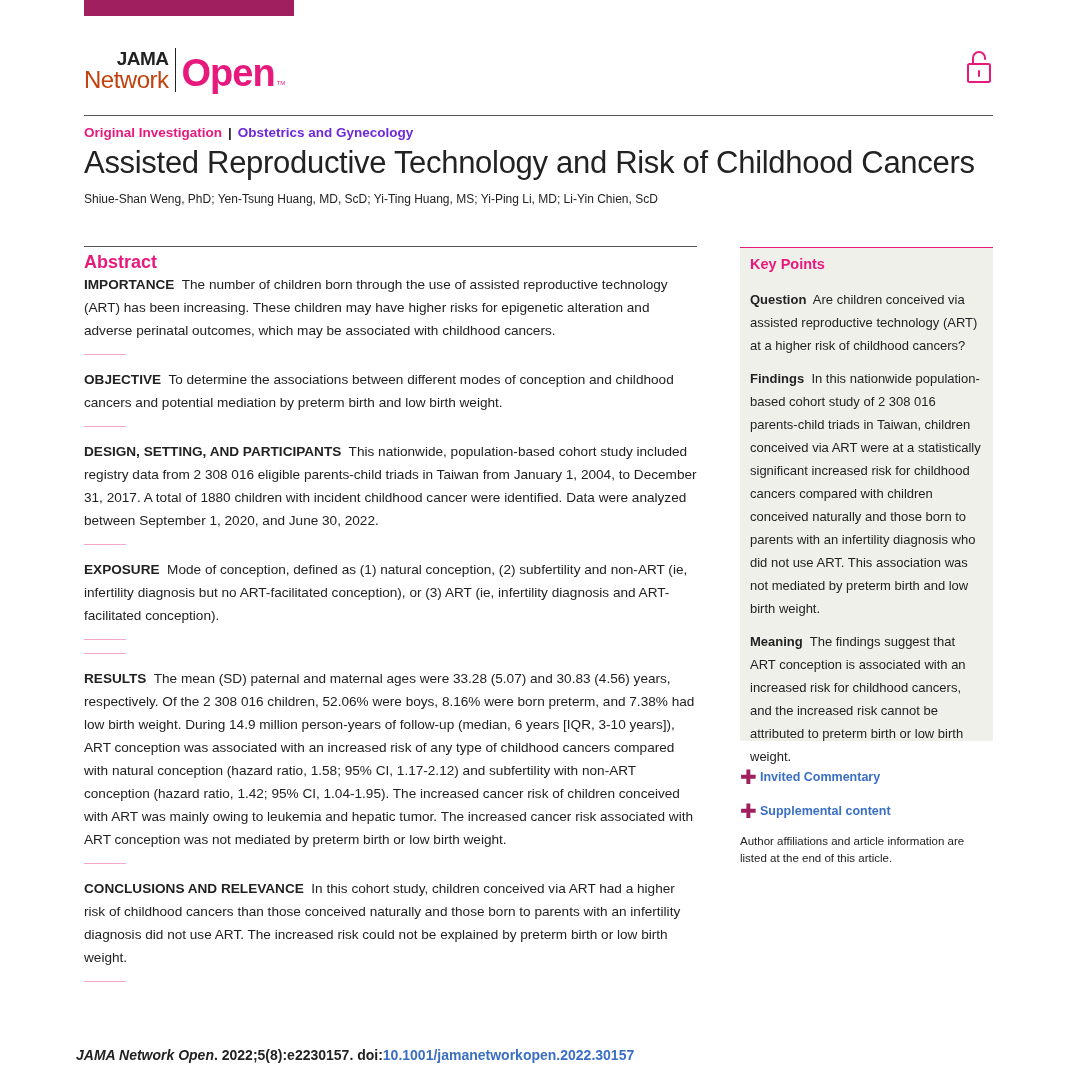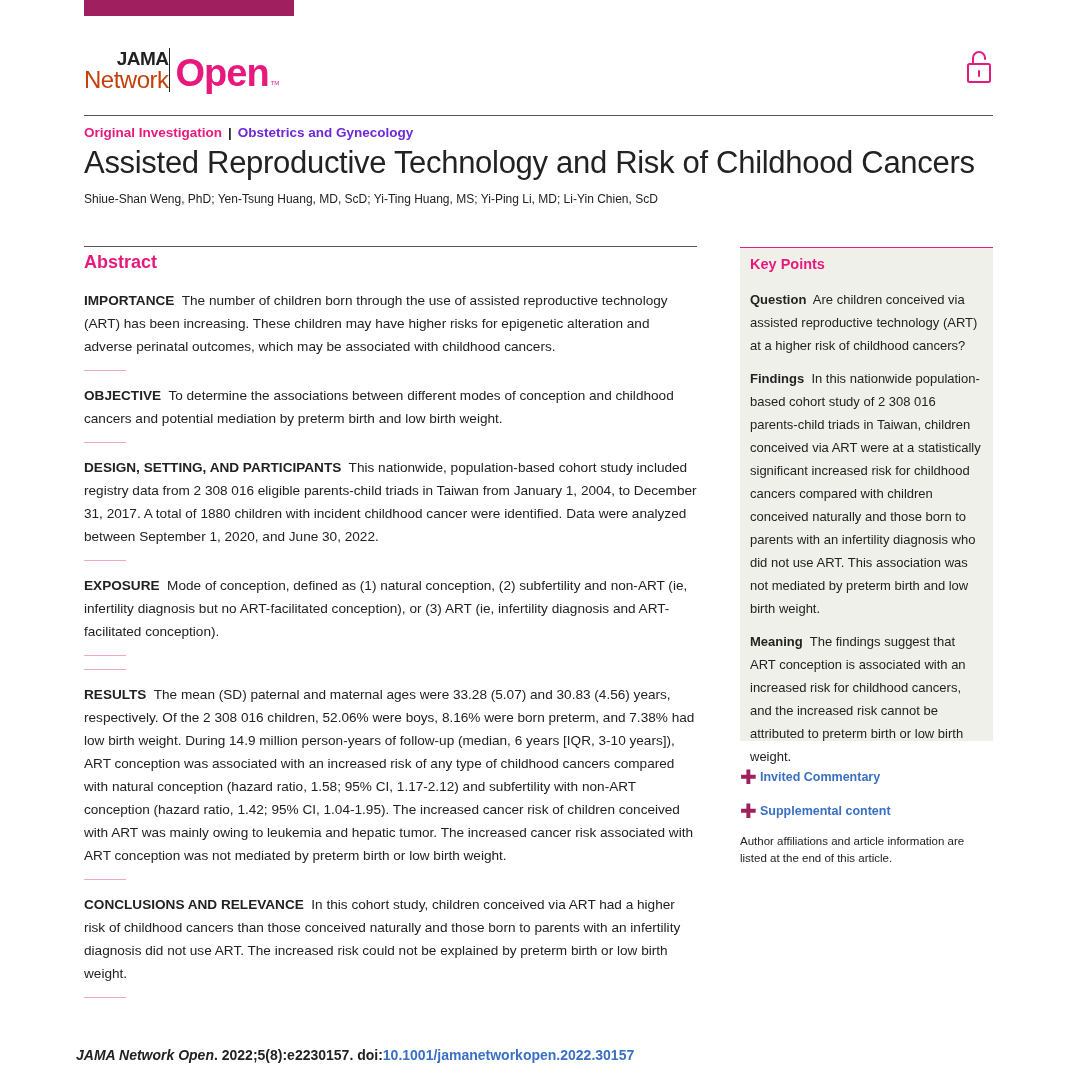--- a/index.html
+++ b/index.html
@@ -3,38 +3,38 @@
   <meta charset="utf-8">
   <style>
     html, body { margin: 0; padding: 0; background: #ffffff; }
     body {
       width: 1080px; height: 1079px; position: relative; overflow: hidden;
       font-family: "Liberation Sans", "DejaVu Sans", sans-serif;
       color: #222222;
     }
     .top-bar { position: absolute; left: 84px; top: 0; width: 210px; height: 16px; background: #a0205f; }
     .logo { position: absolute; left: 84px; top: 42px; height: 50px; display: flex; align-items: flex-end; }
-    .logo-jama { display: flex; flex-direction: column; align-items: flex-end; line-height: 1; }
+    .logo-jama { display: flex; flex-direction: column; align-items: flex-end; line-height: 1; margin-right: 6px; }
     .logo-jama .l1 { font-size: 19px; font-weight: bold; color: #222; letter-spacing: -0.5px; }
     .logo-jama .l2 { font-size: 24px; color: #c2410c; letter-spacing: -0.5px; text-align: center; }
     .logo-sep { width: 1px; height: 44px; background: #222; margin-right: 6px; }
     .logo-open { font-size: 38px; font-weight: bold; color: #e8197d; line-height: 1; letter-spacing: -1px; }
     .logo-tm { font-size: 6px; color: #e8197d; margin-left: 2px; margin-bottom: 6px; }
     .lock { position: absolute; left: 966px; top: 50px; width: 26px; height: 34px; }
     .hr-top { position: absolute; left: 84px; top: 115px; width: 909px; height: 1px; background: #555; }
     .category { position: absolute; left: 84px; top: 125px; font-size: 13.5px; font-weight: bold; }
     .category .cat1 { color: #e8197d; }
     .category .sep { color: #222; margin: 0 6px; }
     .category .cat2 { color: #6d28d9; }
     .title { position: absolute; left: 84px; top: 145px; font-size: 31px; color: #222; letter-spacing: -0.3px; }
     .authors { position: absolute; left: 84px; top: 192px; font-size: 12px; color: #222; }
 
     .abstract { position: absolute; left: 84px; top: 246px; width: 613px; }
     .abstract-rule { height: 1px; background: #555; }
-    .abstract-head { color: #e8197d; font-weight: bold; font-size: 18px; margin-top: 5px; margin-bottom: 16px; }
+    .abstract-head { color: #e8197d; font-weight: bold; font-size: 18px; margin-top: 5px; margin-bottom: 0; }
     .abs-sec { font-size: 13.6px; line-height: 23px; color: #222; }
     .abs-sec b { font-weight: bold; }
     .abs-div { width: 42px; height: 1px; background: #f2a6c8; margin: 12px 0 13px 0; }
 
     .keypoints { position: absolute; left: 740px; top: 247px; width: 253px; background: #f0f0eb; border-top: 1.5px solid #e8197d; padding: 8px 10px 10px 10px; box-sizing: border-box; height: 494px; }
     .kp-head { color: #e8197d; font-weight: bold; font-size: 14.5px; margin-bottom: 16px; }
     .kp-sec { font-size: 13px; line-height: 23px; color: #222; margin-bottom: 10px; }
 
     .links { position: absolute; left: 740px; top: 767px; }
     .link-item { display: flex; align-items: center; margin-bottom: 14px; cursor: pointer; }

